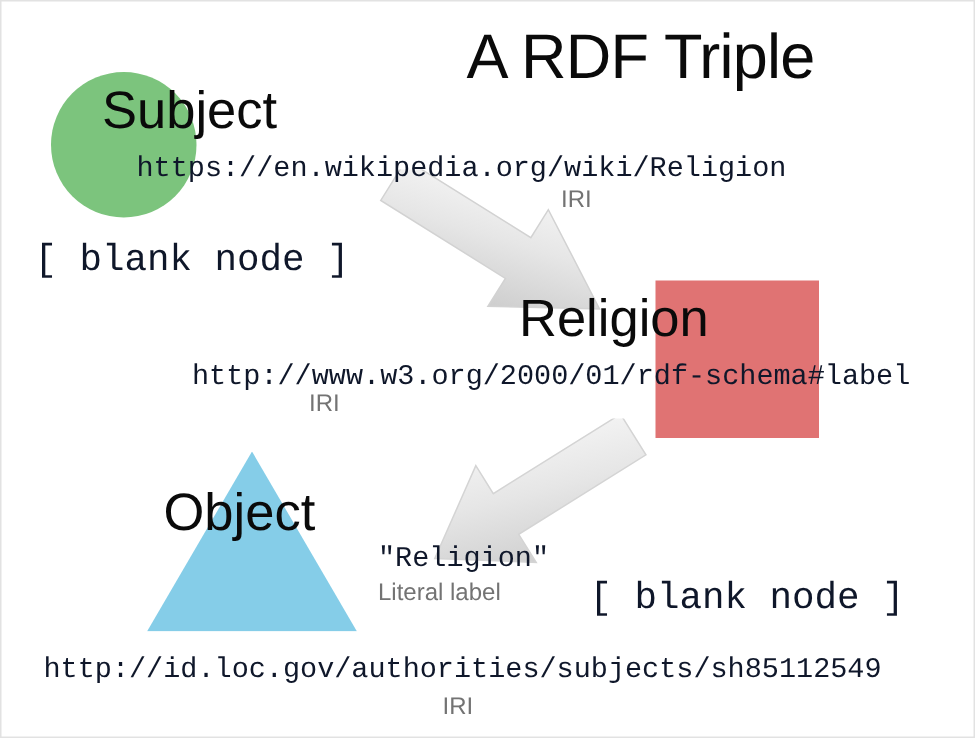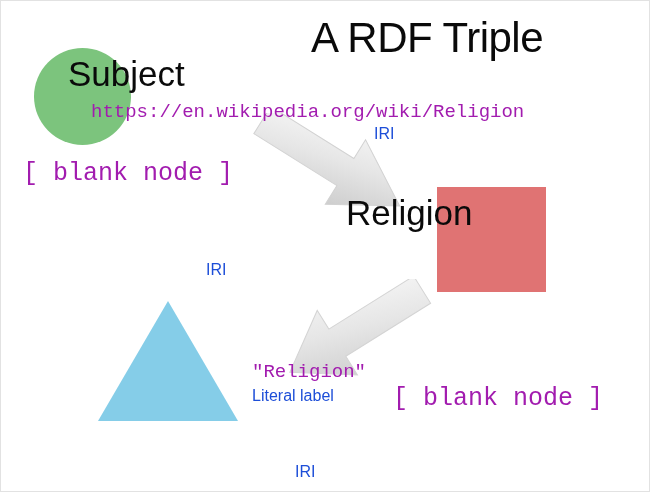--- a/index.html
+++ b/index.html
@@ -62,37 +62,37 @@
     font-size: 35px;
     color: #0a0a0a;
     white-space: nowrap;
   }
   .lbl-subject   { left: 67px;  top: 53px; }
   .lbl-predicate { left: 345px; top: 192px; }
   .lbl-object    { left: 108px; top: 321px; }
 
   .mono {
     font-family: "Liberation Mono", "DejaVu Sans Mono", monospace;
-    color: #a21caf;
+    color: #0f172a;
     white-space: pre;
   }
   .uri { font-size: 19px; }
   .uri-subject   { left: 90px;  top: 100px; }
   .uri-predicate { left: 127px; top: 239px; }
   .uri-object    { left: 28px;  top: 434px; }
 
   .blank { font-size: 25px; letter-spacing: 0px; }
   .blank-1 { left: 22px;  top: 158px; }
   .blank-2 { left: 392px; top: 383px; }
 
   .literal { left: 251px; top: 360px; font-size: 19px; }
 
   .sub {
     font-size: 16px;
-    color: #1d4ed8;
+    color: #737373;
     white-space: nowrap;
   }
   .iri-1 { left: 373px; top: 124px; }
   .iri-2 { left: 205px; top: 260px; }
   .iri-3 { left: 294px; top: 462px; }
   .literal-sub { left: 251px; top: 386px; }
 </style>
 </head>
 <body>
 
@@ -129,20 +129,23 @@
   </svg>
 
   <div class="abs title">A RDF Triple</div>
 
   <div class="abs node-label lbl-subject">Subject</div>
   <div class="abs mono uri uri-subject">https://en.wikipedia.org/wiki/Religion</div>
   <div class="abs sub iri-1">IRI</div>
   <div class="abs mono blank blank-1">[ blank node ]</div>
 
   <div class="abs node-label lbl-predicate">Religion</div>
+  <div class="abs mono uri uri-predicate">http://www.w3.org/2000/01/rdf-schema#label</div>
   <div class="abs sub iri-2">IRI</div>
 
+  <div class="abs node-label lbl-object">Object</div>
   <div class="abs mono literal">"Religion"</div>
   <div class="abs sub literal-sub">Literal label</div>
   <div class="abs mono blank blank-2">[ blank node ]</div>
+  <div class="abs mono uri uri-object">http://id.loc.gov/authorities/subjects/sh85112549</div>
   <div class="abs sub iri-3">IRI</div>
 
 </div>
 
 </body></html>

